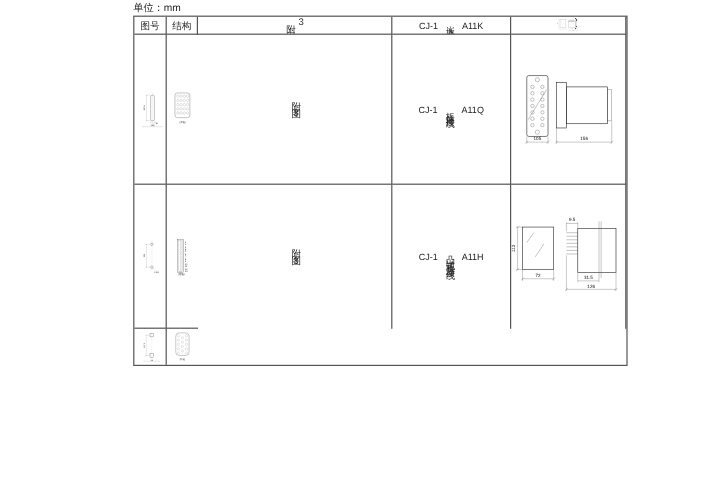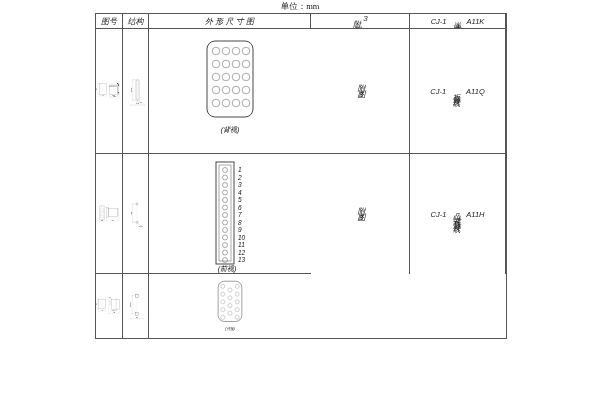--- a/index.html
+++ b/index.html
@@ -1,20 +1,20 @@
 <!DOCTYPE html>
 <html><head>
 <meta charset="utf-8">
 <style>
   * { margin:0; padding:0; box-sizing:border-box; }
   html,body { width:600px; height:400px; }
   body { background:#fff; font-family:"Liberation Sans",sans-serif; color:#222; position:relative; overflow:hidden; }
-  .unit { position:absolute; left:95px; top:1px; width:410px; text-align:center; font-size:8.5px; color:#222;font-family:Liberation Serif, serif; }
-  .tbl { position:absolute; left:95px; top:13px; width:412px; height:326px; border:1px solid #555;
-         display:grid; grid-template-columns:27px 26px 162px 99px 1fr; grid-template-rows:15px 125px 120px 1fr; background:#fff;font-style:italic; }
+  .unit { position:absolute; left:111px; top:1px; width:410px; text-align:left; font-size:8.5px; color:#222; }
+  .tbl { position:absolute; left:111px; top:13px; width:412px; height:292px; border:1px solid #555;
+         display:grid; grid-template-columns:27px 26px 162px 99px 1fr; grid-template-rows:15px 125px 120px 1fr; background:#fff; }
   .c { border-right:1px solid #555; border-bottom:1px solid #555; position:relative;
        display:flex; align-items:center; justify-content:center; overflow:hidden; }
   .cr { border-right:none; }
   .cb { border-bottom:none; }
   .hd { font-size:8px; white-space:nowrap; }
   .vtext { writing-mode:vertical-lr; text-orientation:upright; font-size:8px; letter-spacing:6px; }
   .structcell { flex-direction:row; gap:5px; font-size:7.5px; }
   .structcell .vtext { letter-spacing:2px; font-size:7.5px; }
   svg { display:block; width:100%; height:100%; }
   .ln   { stroke:#333; stroke-width:0.9; fill:none; }
@@ -26,21 +26,20 @@
 </style>
 </head>
 <body>
 
 <div class="unit">单位：mm</div>
 
 <div class="tbl">
 
   <div class="c hd">图号</div>
   <div class="c hd">结构</div>
-  <div class="c hd">外 形 尺 寸 图</div>
 
   <div class="c">
     <div class="vtext">附图3</div>
   </div>
   <div class="c structcell">
     <div>CJ-1</div>
     <div class="vtext">嵌入式后接线</div>
     <div>A11K</div>
   </div>
   <div class="c">

